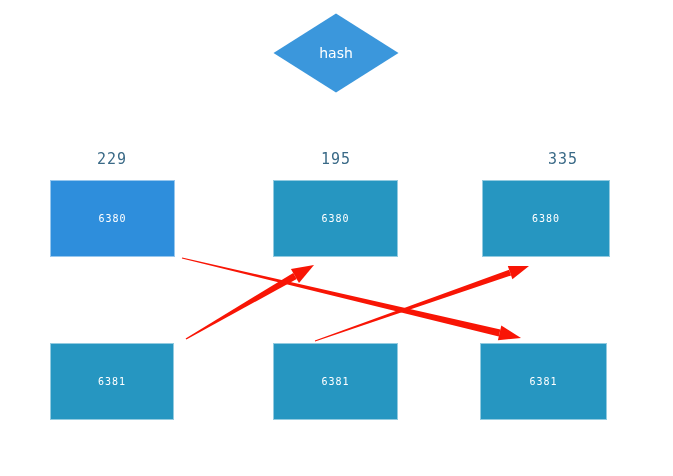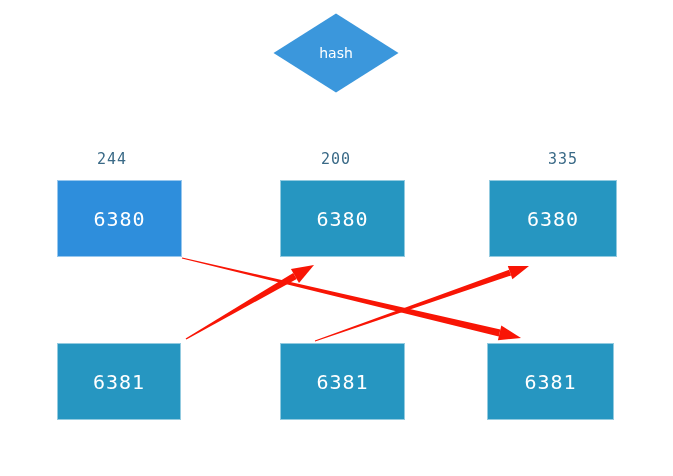--- a/index.html
+++ b/index.html
@@ -47,23 +47,22 @@
   .l3 { left: 518px; text-align: right; }
   .node-box {
     position: absolute;
     box-sizing: border-box;
     display: flex;
     align-items: center;
     justify-content: center;
     background: var(--box-teal, #2696c1);
     border: 1px solid rgba(255,255,255,0.5);
     color: var(--box-text, #ffffff);
-    font-size: 20px;
+    font-size: 10px;
     letter-spacing: 1px;
-    margin-left: 7px;
   }
   .node-box.bright { background: var(--box-bright, #2e8edc); }
   .b1 { left: 50px;  top: 180px; width: 125px; height: 77px; }
   .b2 { left: 273px; top: 180px; width: 125px; height: 77px; }
   .b3 { left: 482px; top: 180px; width: 128px; height: 77px; }
   .b4 { left: 50px;  top: 343px; width: 124px; height: 77px; }
   .b5 { left: 273px; top: 343px; width: 125px; height: 77px; }
   .b6 { left: 480px; top: 343px; width: 127px; height: 77px; }
   #arrow-layer {
     position: absolute;
@@ -75,22 +74,22 @@
 </head>
 <body>
 
 <div class="canvas">
 
   <svg class="diamond-svg" width="126" height="80" viewBox="0 0 126 80">
     <polygon points="63,0.5 125.5,40 63,79.5 0.5,40" fill="var(--diamond)"></polygon>
   </svg>
   <div class="diamond-label">hash</div>
 
-  <div class="slot-label l1">244</div>
-  <div class="slot-label l2">200</div>
+  <div class="slot-label l1">229</div>
+  <div class="slot-label l2">195</div>
   <div class="slot-label l3">335</div>
 
   <div class="node-box bright b1">6380</div>
   <div class="node-box b2">6380</div>
   <div class="node-box b3">6380</div>
   <div class="node-box b4">6381</div>
   <div class="node-box b5">6381</div>
   <div class="node-box b6">6381</div>
 
   <svg id="arrow-layer" width="673" height="476" viewBox="0 0 673 476">

